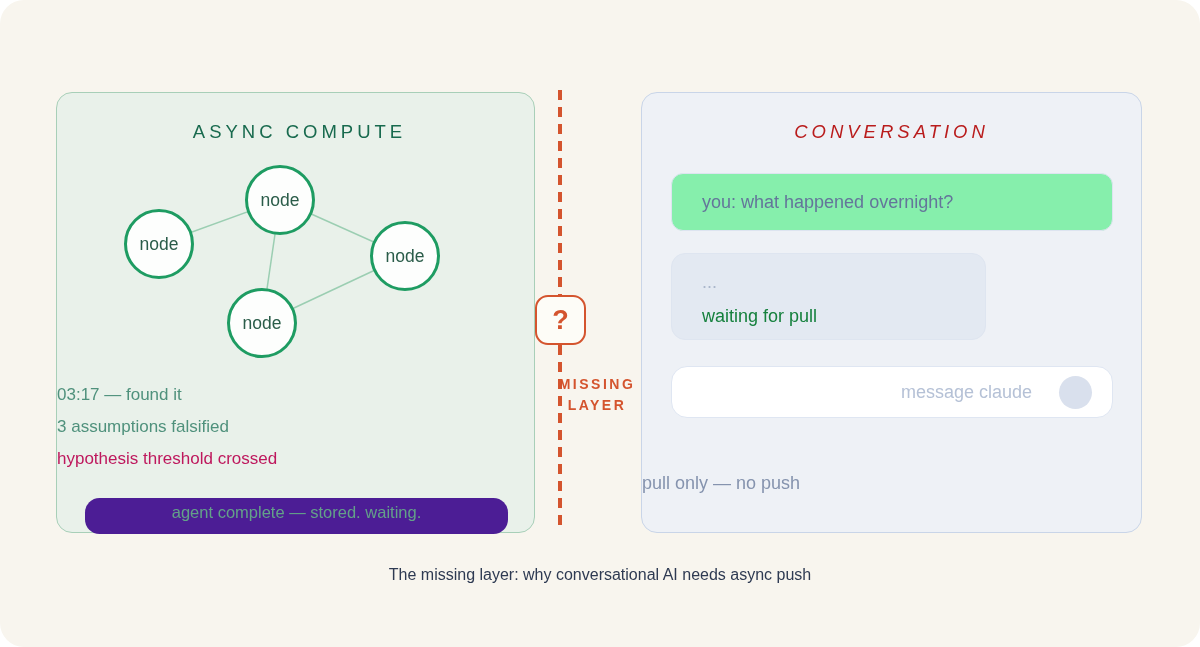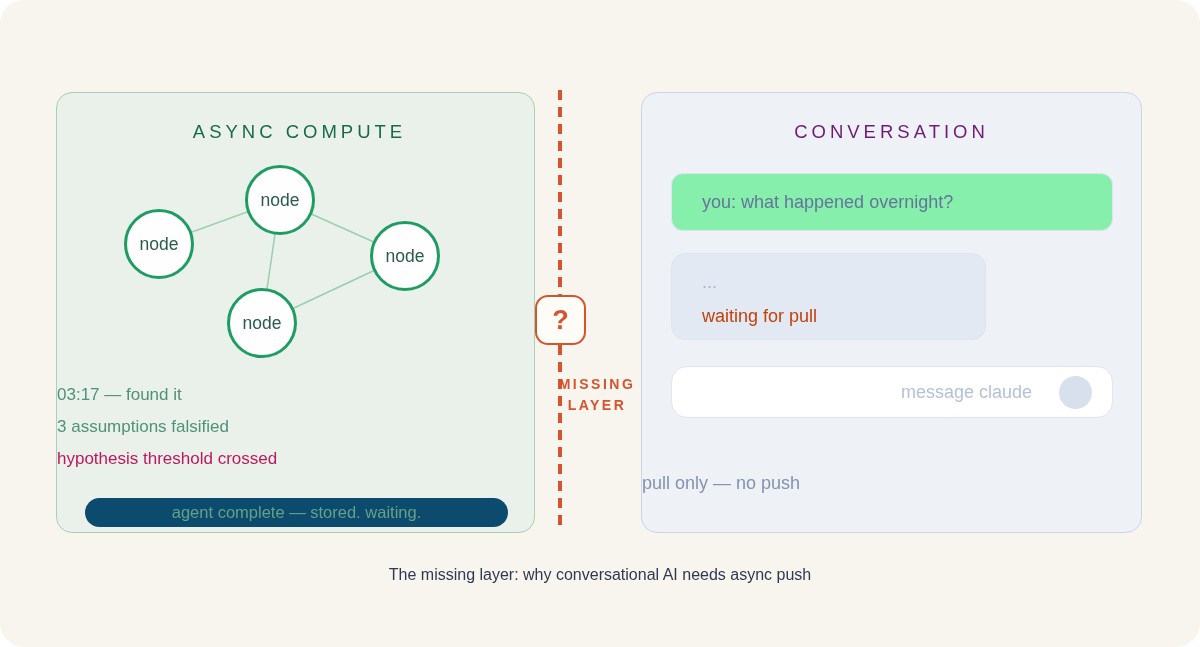--- a/index.html
+++ b/index.html
@@ -11,42 +11,42 @@
   .panel{position:absolute;border-radius:16px;box-sizing:border-box;}
   .panel-left{left:56px;top:92px;width:479px;height:441px;background:#e9f1ea;border:1.5px solid #a8cfb8;}
   .panel-title{position:absolute;left:0;right:0;top:28px;text-align:center;font-size:18.5px;
     letter-spacing:4px;font-weight:500;}
   .panel-left .panel-title{color:#186a4e;margin-left:8px;}
   .graph-svg{position:absolute;left:0;top:0;width:479px;height:441px;}
   .node-label{font-size:17.5px;fill:#2a5c49;}
   .log-stack{position:absolute;left:0;right:0;top:286px;text-align:left;line-height:32px;font-size:17px;}
   .log-main{color:#4f917c;}
   .log-faded{color:#be185d;}
-  .status-pill{position:absolute;left:28px;top:405px;width:423px;height:29px;border-radius:14.5px;
-    background:#0c4a6e;color:#63a189;font-size:16.5px;line-height:29px;text-align:center;}
+  .status-pill{position:absolute;left:28px;top:405px;width:423px;height:36px;border-radius:14.5px;
+    background:#4c1d95;color:#63a189;font-size:16.5px;line-height:29px;text-align:center;}
 
   
   .divider-line{position:absolute;left:558px;top:90px;width:4px;height:440px;
     background:repeating-linear-gradient(180deg,#d4542e 0 10px,transparent 10px 17px);}
   .divider-badge{position:absolute;left:535px;top:295px;width:51px;height:50px;box-sizing:border-box;
     background:#fdfcf7;border:2.5px solid #d4542e;border-radius:13px;color:#d4542e;
     font-size:27px;font-weight:600;display:flex;align-items:center;justify-content:center;}
   .divider-label{position:absolute;left:527px;top:374px;width:140px;text-align:center;
     color:#d4542e;font-size:14px;font-weight:600;letter-spacing:2.5px;line-height:21px;}
 
   
   .panel-right{left:641px;top:92px;width:501px;height:441px;background:#eef1f6;border:1.5px solid #c9d5e8;}
-  .panel-right .panel-title{color:#701a75;}
+  .panel-right .panel-title{color:#b91c1c;font-style:italic;}
   .bubble-user{position:absolute;left:29px;top:80px;width:442px;height:58px;box-sizing:border-box;
     background:#86efac;border:1px solid #dde4f0;border-radius:12px;
     color:#64759a;font-size:18px;line-height:56px;padding-left:30px;}
   .bubble-pending{position:absolute;left:29px;top:160px;width:315px;height:87px;box-sizing:border-box;
     background:#e3e9f2;border:1px solid #dee5f0;border-radius:14px;padding:15px 0 0 30px;font-size:18px;}
   .pending-dots{color:#aab7cb;line-height:26px;}
-  .pending-text{color:#c2410c;line-height:26px;margin-top:8px;}
+  .pending-text{color:#15803d;line-height:26px;margin-top:8px;}
   .input-row{position:absolute;left:29px;top:273px;width:442px;height:52px;box-sizing:border-box;
     background:#ffffff;border:1px solid #dfe6f2;border-radius:16px;}
   .input-row input{position:absolute;left:30px;top:0;width:330px;height:50px;border:0;outline:0;
     background:transparent;font-family:inherit;font-size:18px;color:#5d6d8a;padding:0;text-align:right;}
   .input-row input::placeholder{color:#b5c1d6;opacity:1;}
   .send-btn{position:absolute;right:20px;top:9px;width:33px;height:33px;border-radius:50%;
     background:#d9e0ed;border:0;padding:0;cursor:pointer;}
   .footnote{position:absolute;left:0;right:0;top:380px;text-align:left;color:#8593ae;font-size:18px;}
 
   

